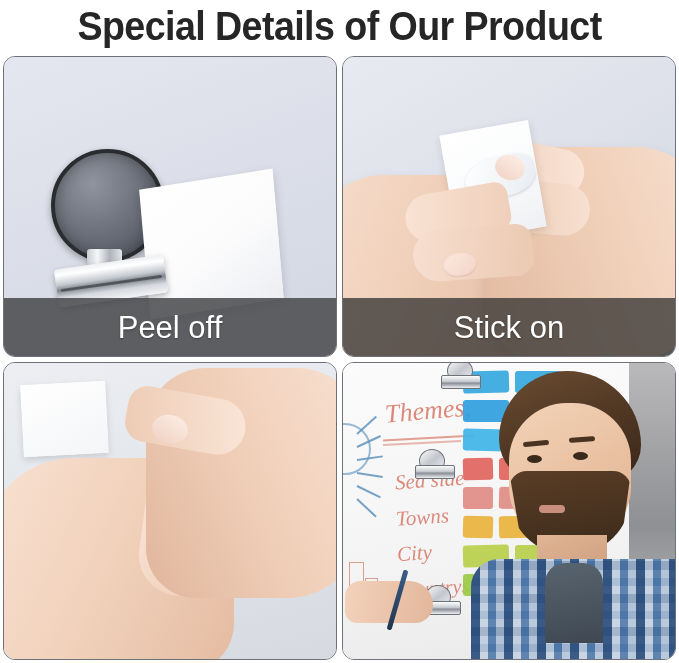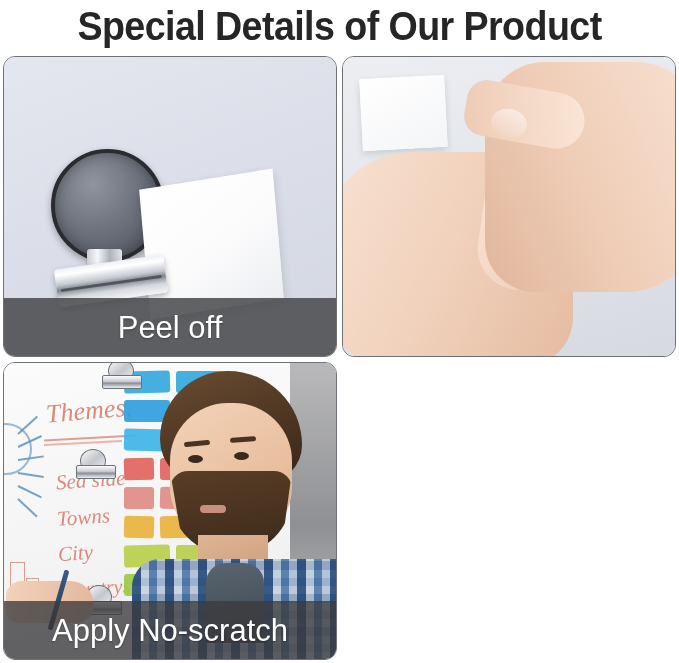--- a/index.html
+++ b/index.html
@@ -342,20 +342,36 @@
         <div class="p1-bg"></div>
         <div class="p1-magnet-ring"></div>
         <div class="p1-magnet-disc"></div>
         <div class="p1-pad-shape"></div>
         <div class="p1-neck"></div>
         <div class="p1-clipbar"></div>
       </div>
       <div class="caption">Peel off</div>
     </div>
 
+    <div class="panel">
+      <div class="scene">
+        <div class="p2-bg"></div>
+        <div class="hand p2-hand-l"></div>
+        <div class="hand p2-hand-r"></div>
+        <div class="p2-finger-r1"></div>
+        <div class="p2-finger-r2"></div>
+        <div class="p2-sheet"></div>
+        <div class="p2-film"></div>
+        <div class="p2-finger-l1"></div>
+        <div class="p2-finger-l2"></div>
+        <div class="p2-nail-l"></div>
+        <div class="p2-nail-r"></div>
+      </div>
+      <div class="caption dark">Stick on</div>
+    </div>
 
     <div class="panel">
       <div class="scene">
         <div class="p3-bg"></div>
         <div class="p3-pad"></div>
         <div class="p3-hand-l"></div>
         <div class="p3-magnet-rim"></div>
         <div class="p3-magnet-face"></div>
         <div class="p3-film"></div>
         <div class="p3-clipbody"></div>
@@ -445,17 +461,16 @@
           <div class="p4-neck"></div>
           <div class="p4-shirt"></div>
           <div class="p4-tee"></div>
         </div>
 
         <div style="position:absolute;left:2px;bottom:36px;width:88px;height:42px;
                     background:linear-gradient(100deg,#f3d2bb,#e2b79c);border-radius:26px 40px 30px 20px;"></div>
         <div style="position:absolute;left:52px;bottom:28px;width:5px;height:62px;
                     background:linear-gradient(180deg,#3a5d86,#22364d);transform:rotate(16deg);border-radius:2px;"></div>
       </div>
-      <div class="caption dk4">Apply No-scratch</div>
     </div>
 
   </div>
 </div>
 
 </body></html>

